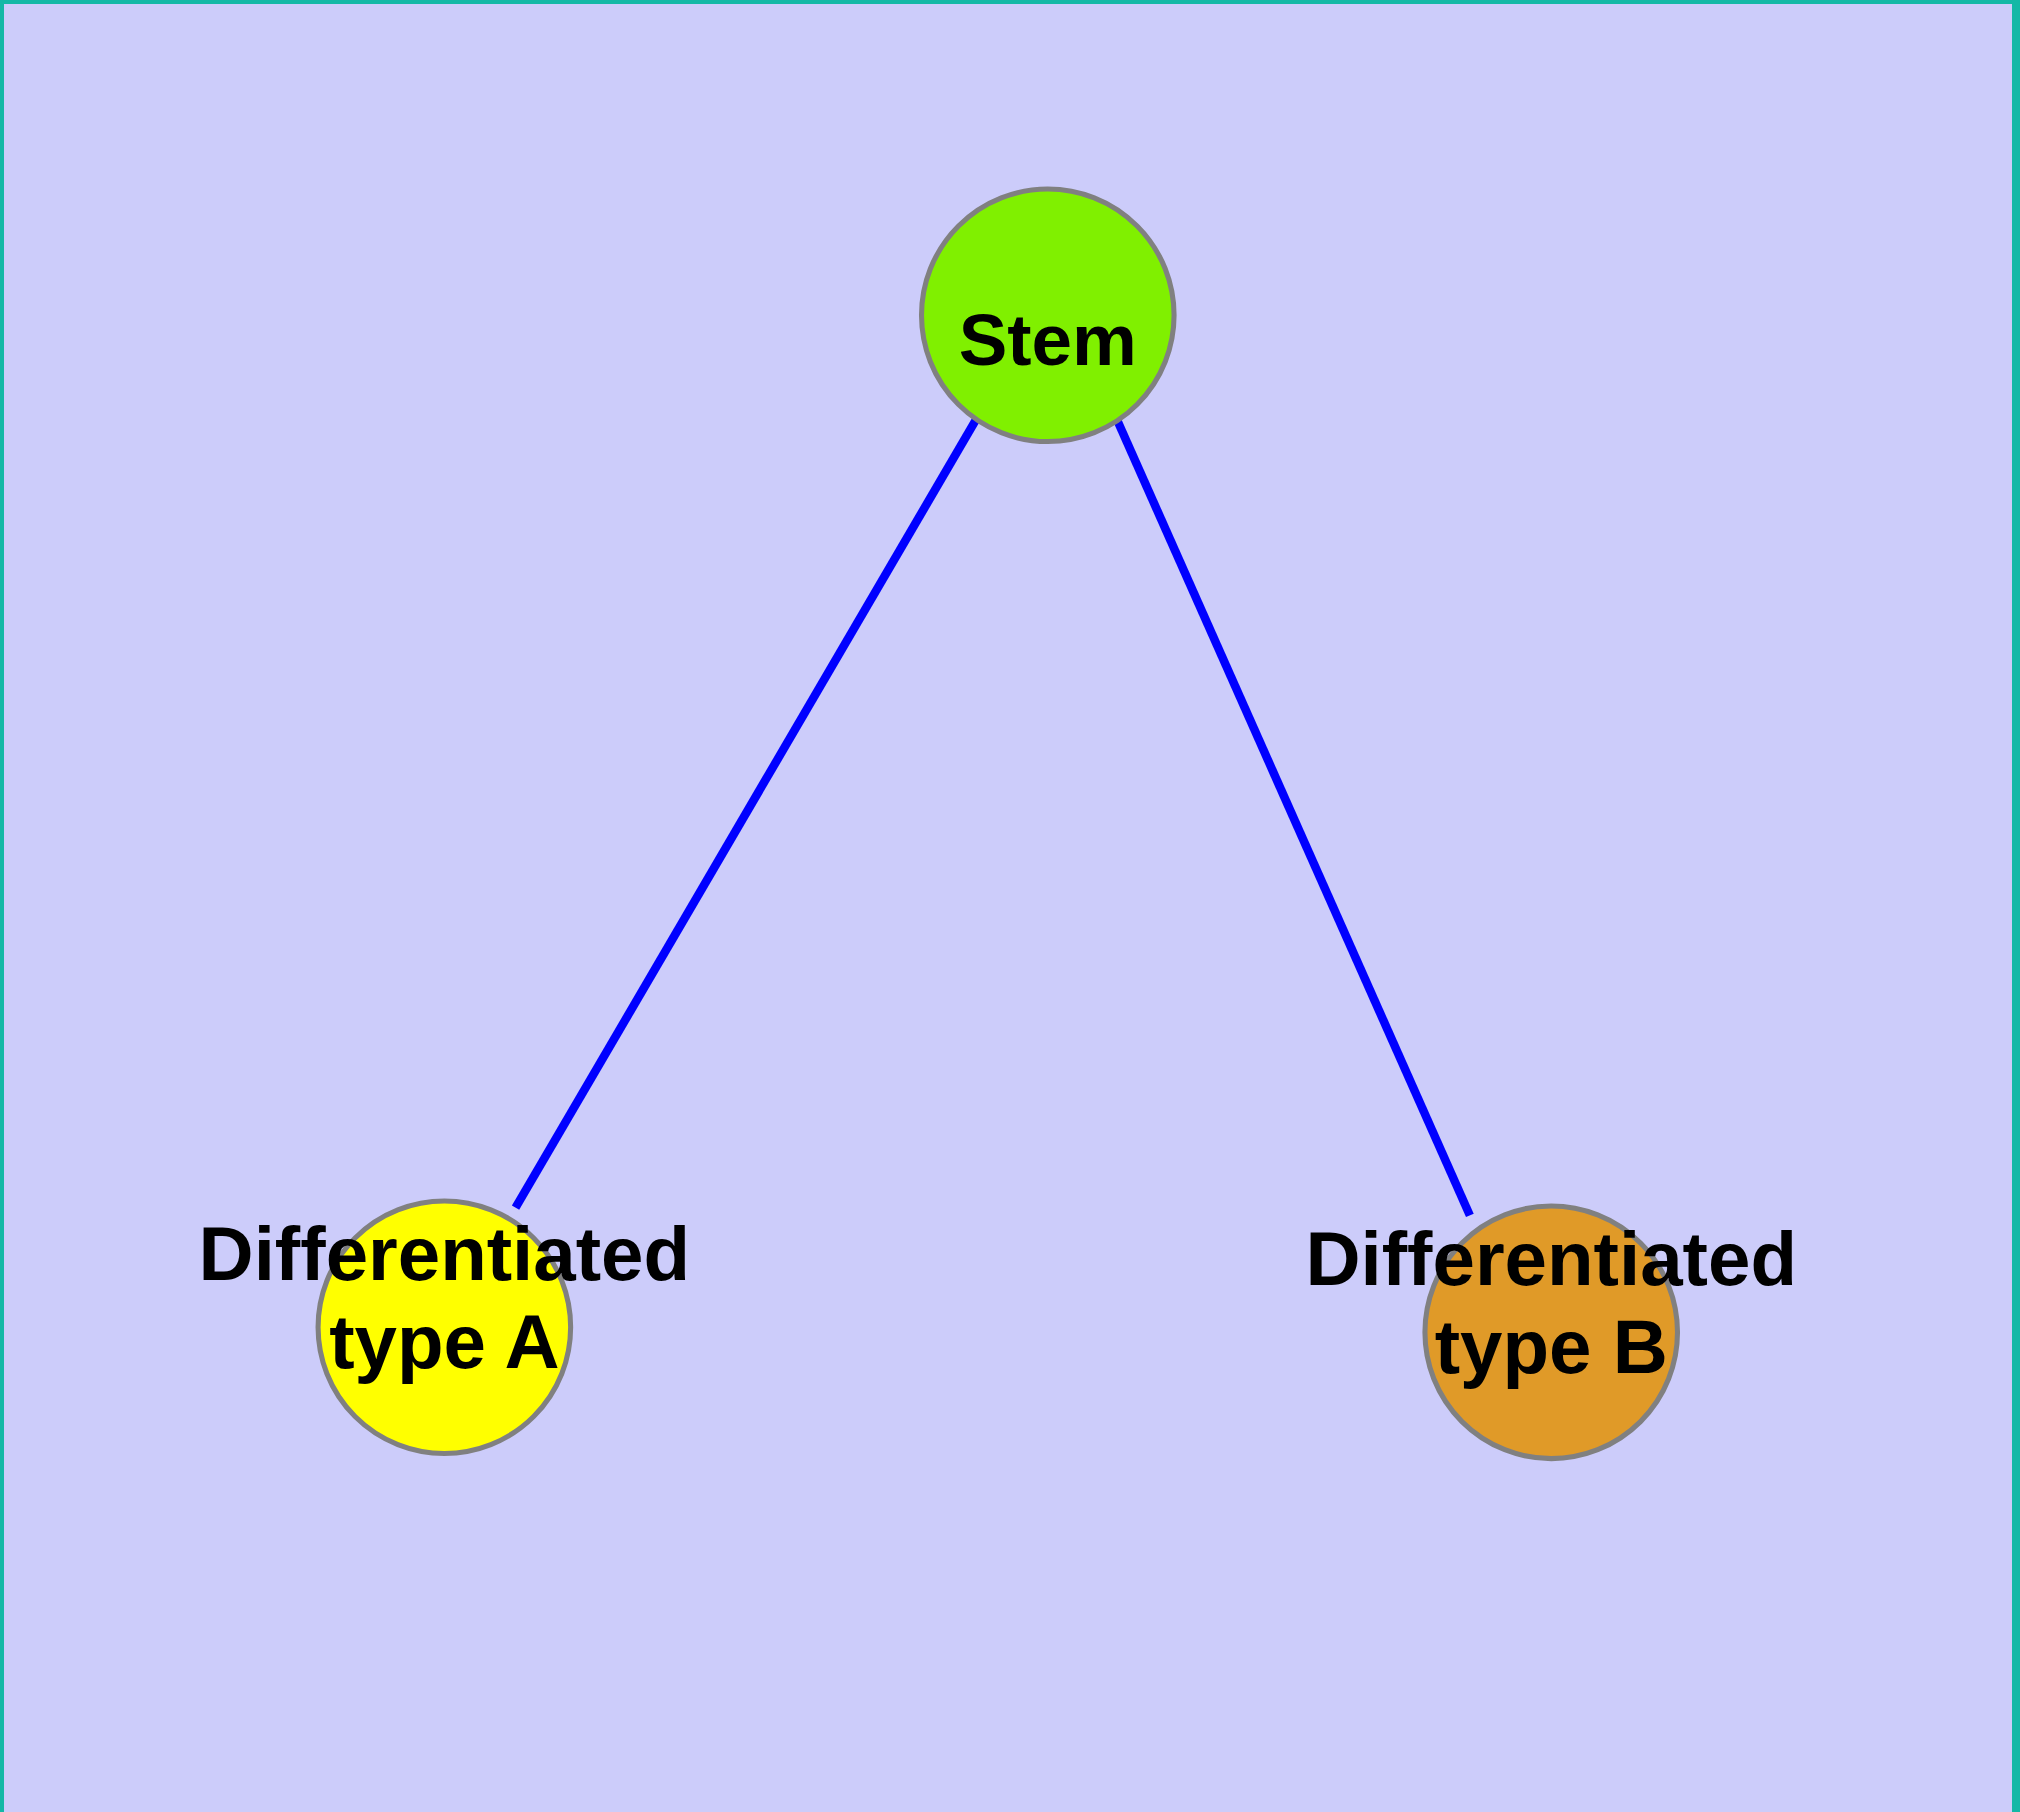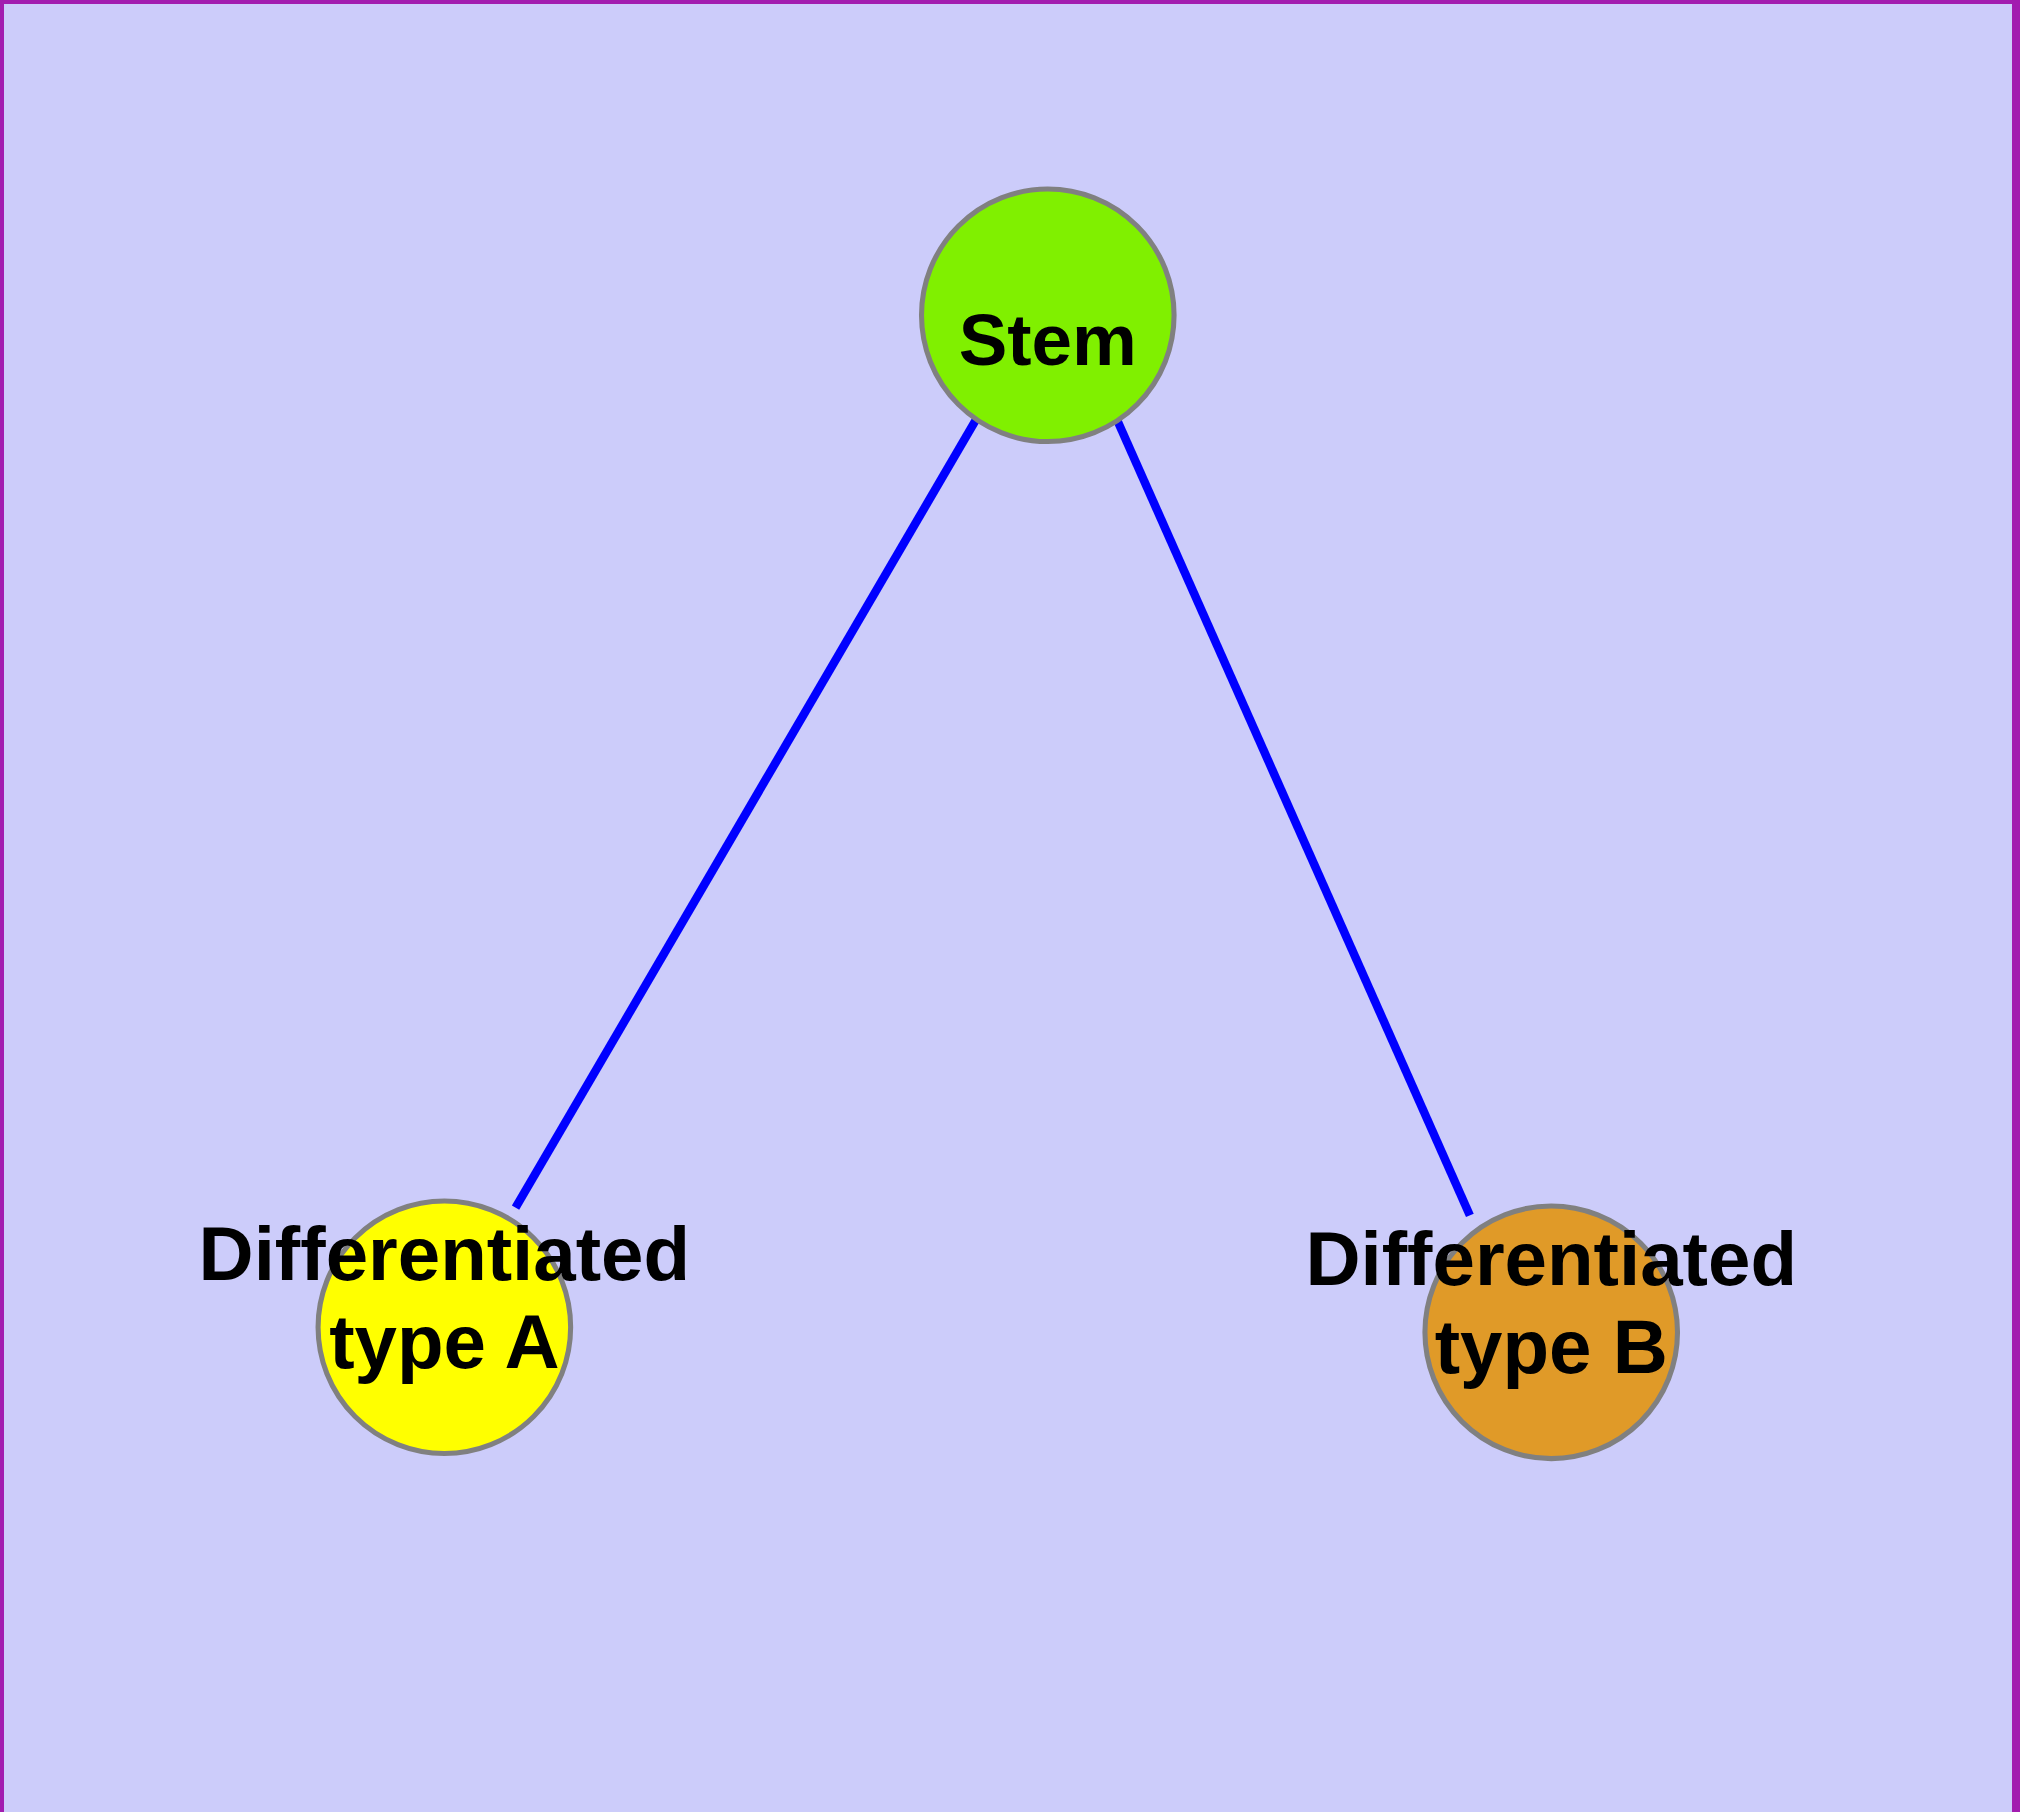--- a/index.html
+++ b/index.html
@@ -50,21 +50,21 @@
   .graph-edge {
     stroke: #0000ff;
     stroke-width: 10;
     stroke-linecap: butt;
     fill: none;
   }
 </style>
 </head>
 <body>
 
-<div id="canvas" style="background: #a21caf;">
+<div id="canvas" style="background: #14b8a6;">
   <div id="plot-area" style="background: rgb(204, 204, 250);"></div>
 
   <svg id="graph-svg" viewBox="0 0 2384 2138" xmlns="http://www.w3.org/2000/svg">
 
     <g>
       <line class="graph-edge" x1="1152" y1="494" x2="608" y2="1425" stroke="#0000ff"></line>
       <line class="graph-edge" x1="1318" y1="496" x2="1734" y2="1434" stroke="#0000ff"></line>
     </g>
 
     <g>

